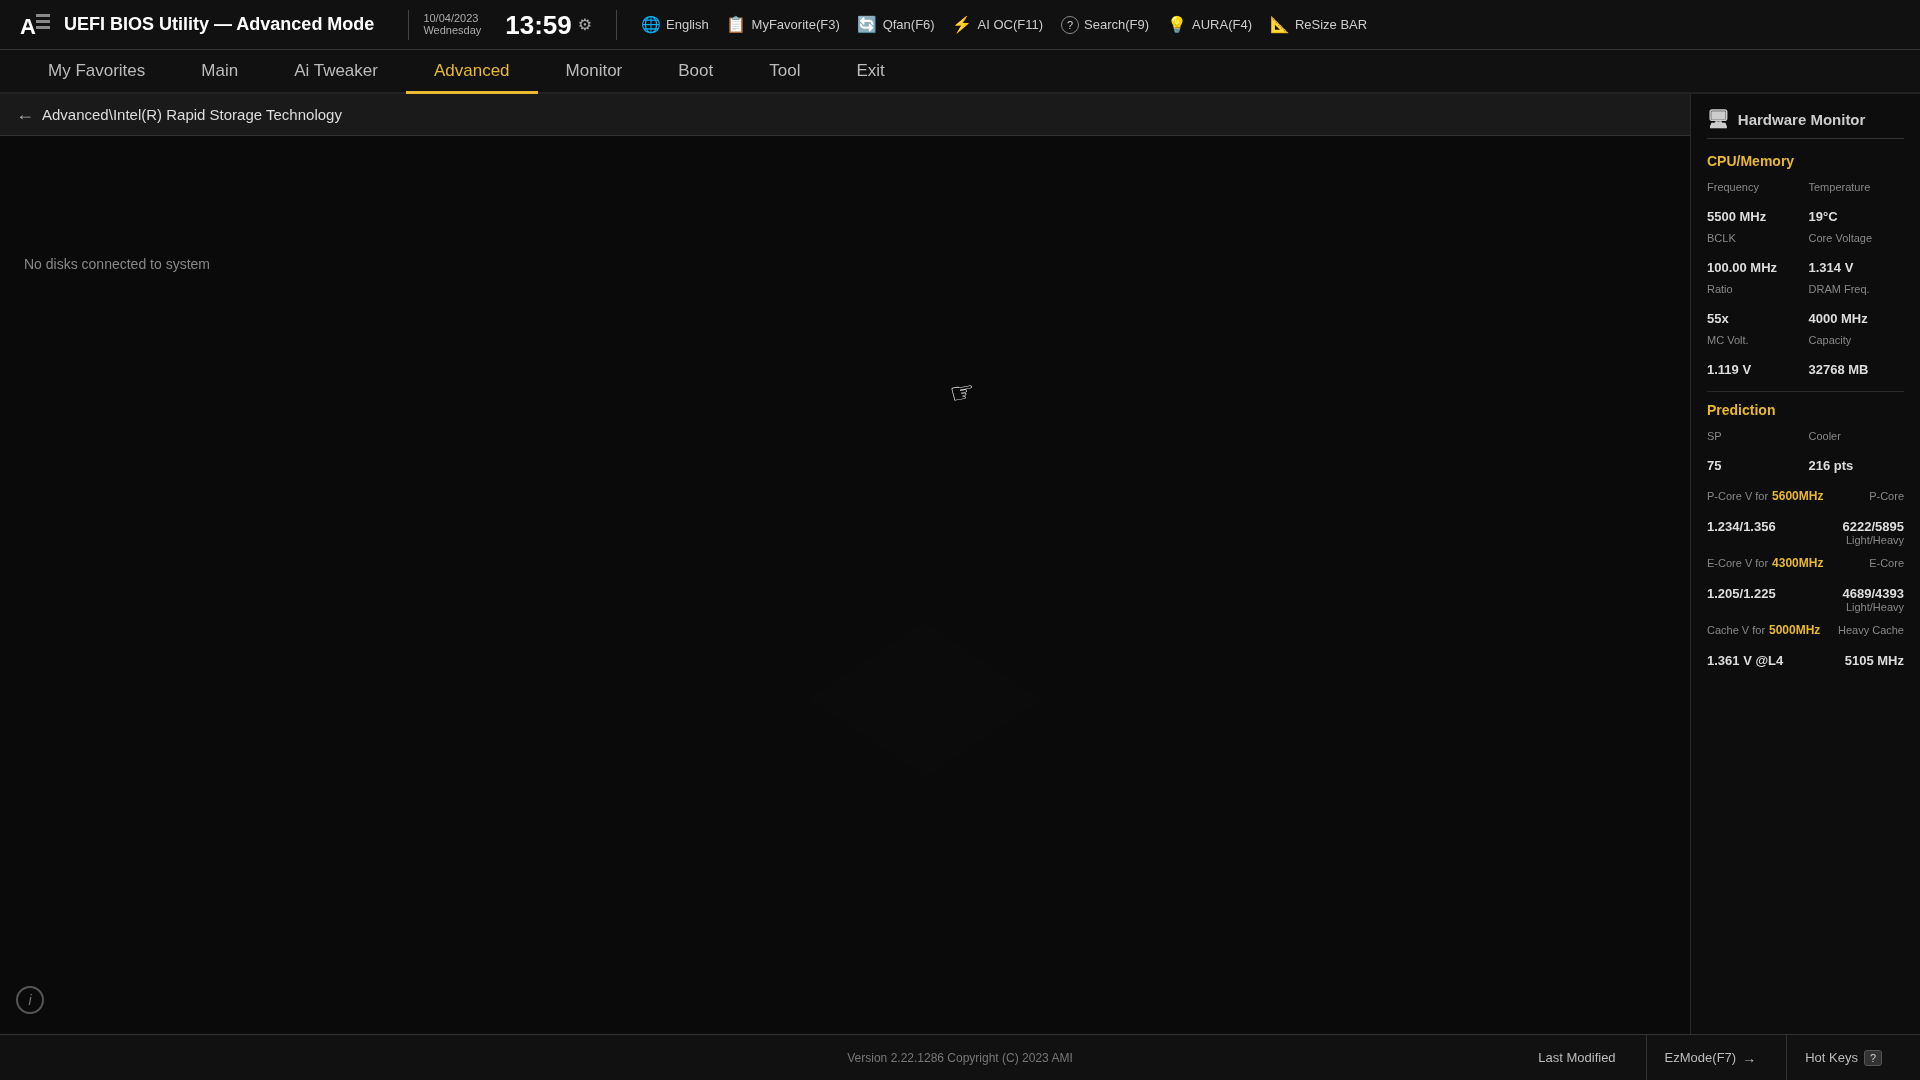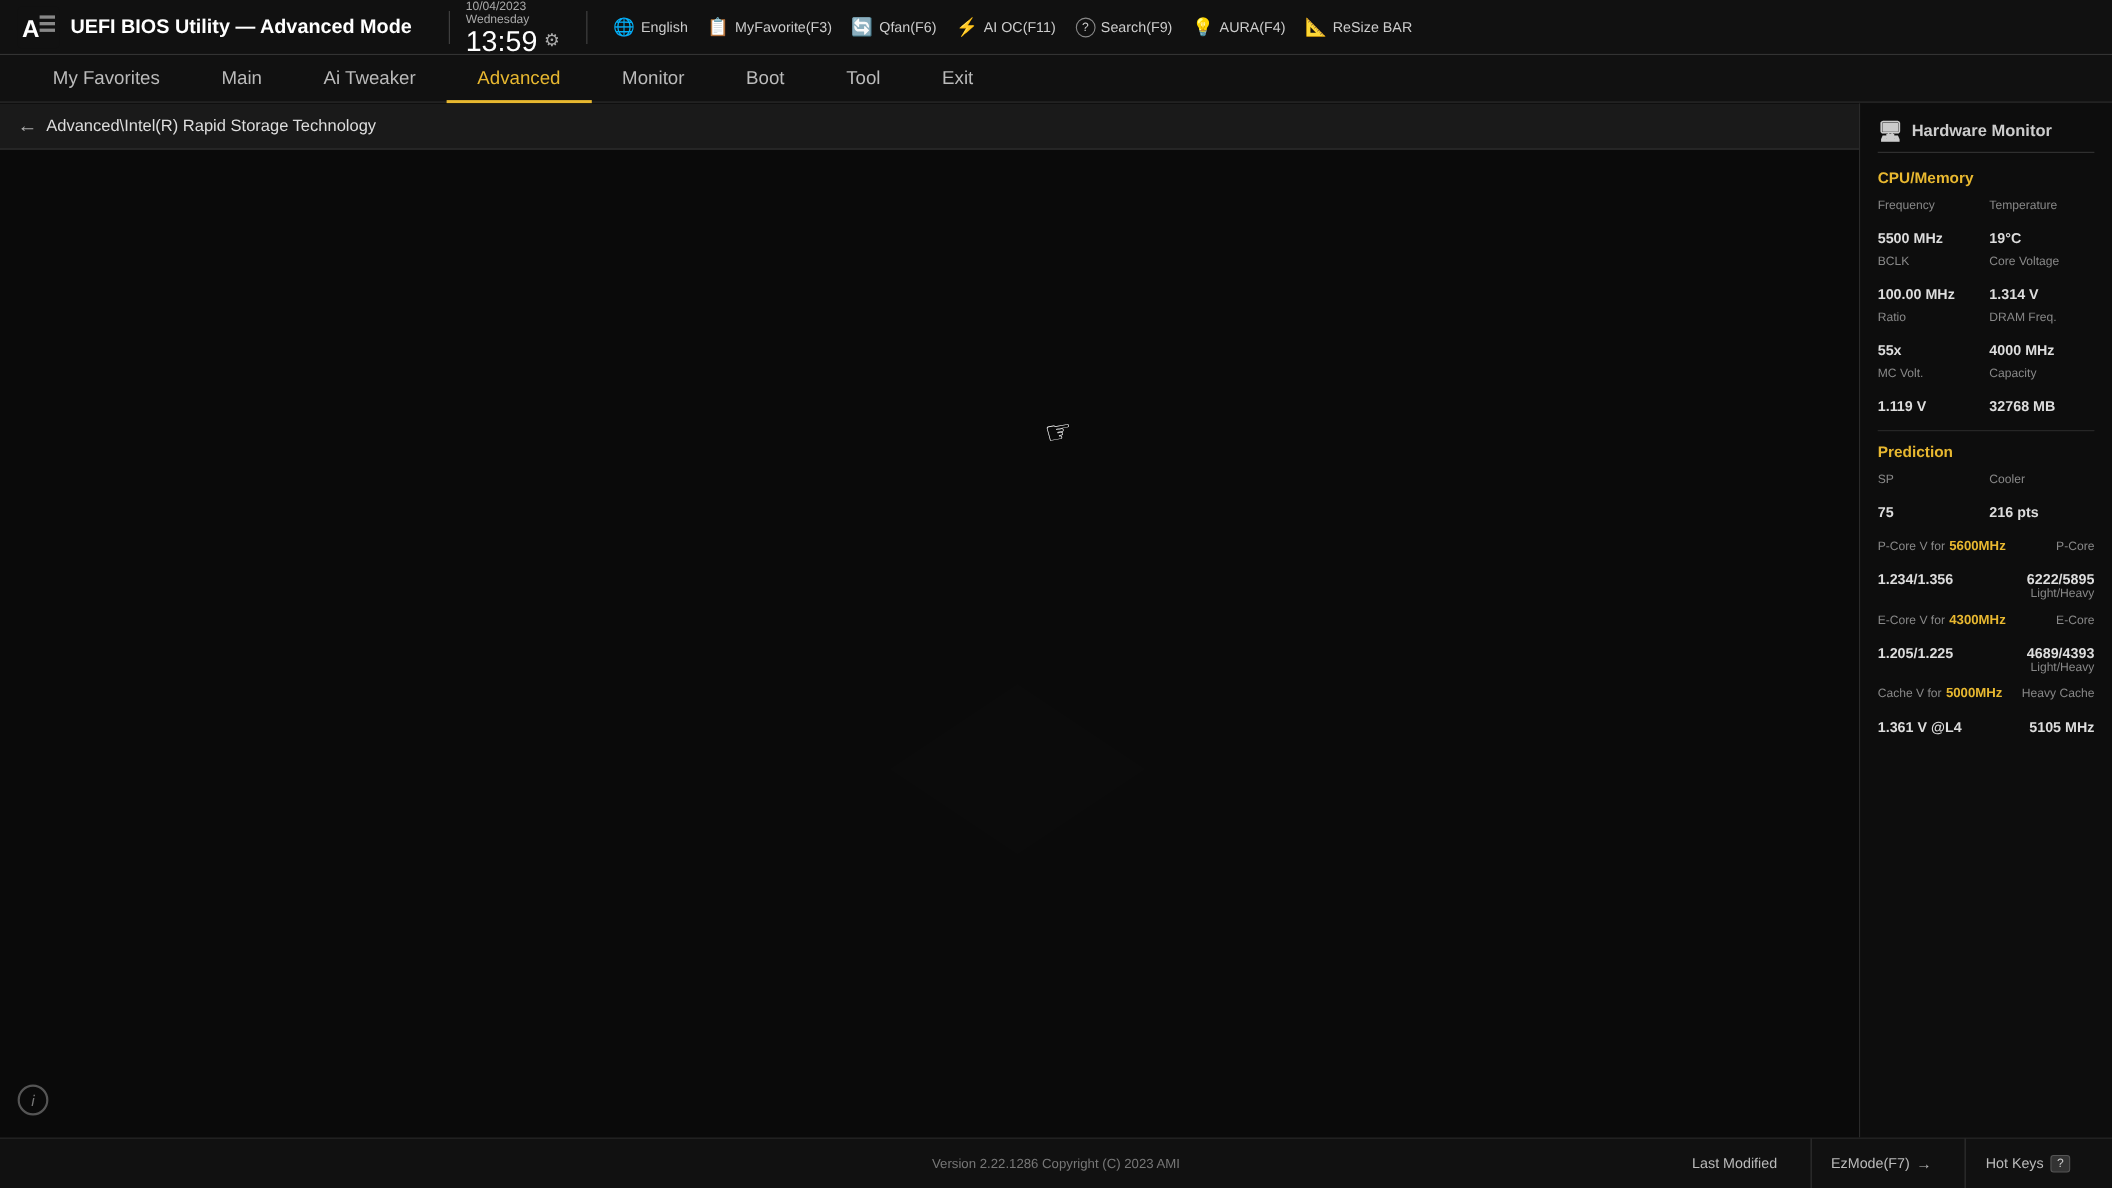--- a/index.html
+++ b/index.html
@@ -40,30 +40,30 @@
       white-space: nowrap;
     }
     #header-divider {
       width: 1px;
       height: 30px;
       background: #444;
       margin: 0 14px;
     }
     #datetime {
       display: flex;
-      flex-direction: column;
       align-items: flex-start;
       margin-right: 10px;
       color: #aaa;
       font-size: 11px;
+      gap: 24px;
     }
     #time-display {
       color: #fff;
       font-size: 26px;
-      font-weight: normal;
+      font-weight: bold;
       line-height: 1;
       text-align: center;
     }
     #header-actions {
       display: flex;
       align-items: center;
       gap: 18px;
       margin-left: 10px;
       flex: 1;
     }
@@ -378,20 +378,21 @@
 <div id="main-layout">
 
   <div id="content-area">
 
     <div id="breadcrumb-bar">
       <span id="back-arrow" style="color:#aaa;font-size:18px;cursor:pointer;">←</span>
       <span id="breadcrumb-text">Advanced\Intel(R) Rapid Storage Technology</span>
     </div>
 
     <div id="page-content">
+      <div id="no-disks">No disks connected to system</div>
 
       <svg id="deco-x" viewBox="0 0 900 600" xmlns="http://www.w3.org/2000/svg">
         <line x1="0" y1="0" x2="900" y2="600" stroke="#fff" stroke-width="80" opacity="0.04"></line>
         <line x1="900" y1="0" x2="0" y2="600" stroke="#fff" stroke-width="80" opacity="0.04"></line>
       </svg>
 
       <div id="cursor-icon">☞</div>
 
       <div id="info-icon-container">
         <div class="info-circle">i</div>

